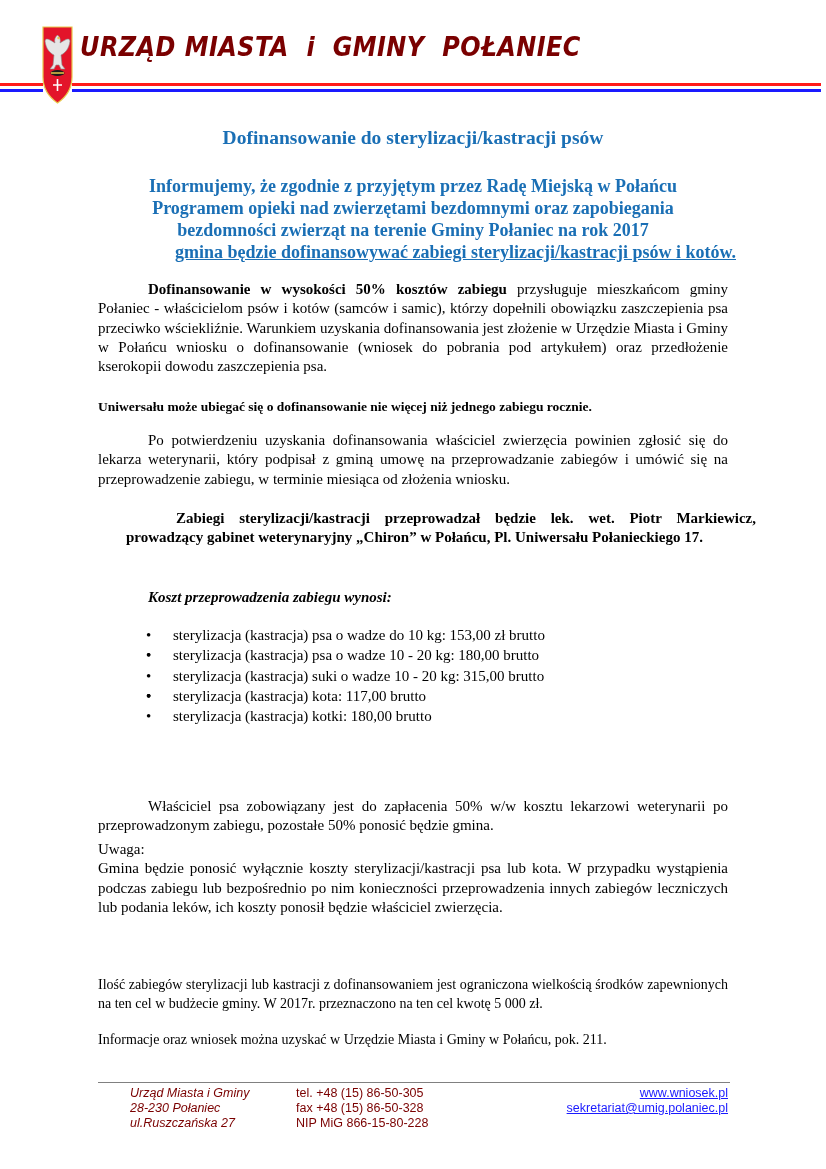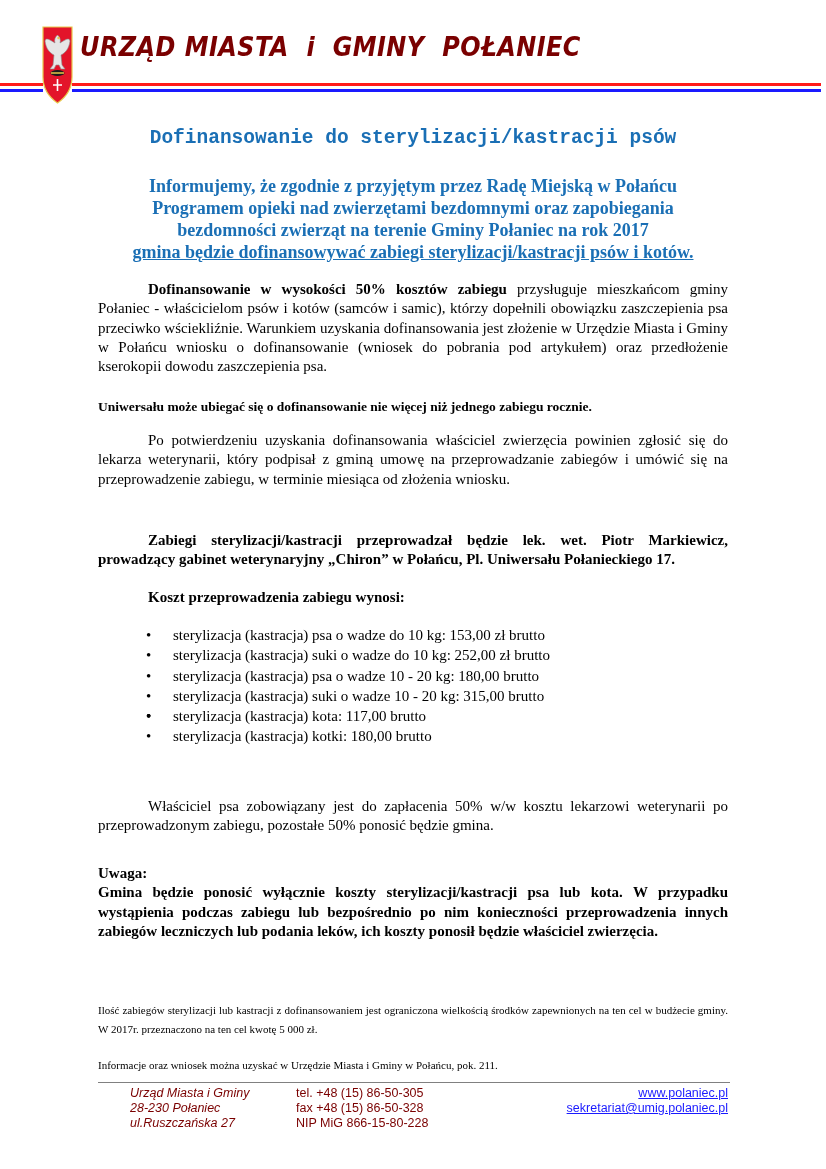--- a/index.html
+++ b/index.html
@@ -9,41 +9,41 @@
   .hdr-line { position: absolute; height: 3px; }
   .hdr-red { background: #ff1a1a; top: 83px; }
   .hdr-blue { background: #1a1aff; top: 89px; }
   .hdr-l { left: 0; width: 43px; }
   .hdr-r { left: 72px; width: 749px; }
   .crest { position: absolute; left: 42px; top: 25px; width: 31px; }
   .crest svg { display: block; }
   .org-title { position: absolute; left: 80px; top: 32px; font-family: "DejaVu Sans", "Liberation Sans", sans-serif; font-weight: bold; font-style: italic; font-size: 26px; color: #7a0000; letter-spacing: 0.5px; white-space: pre; transform: scaleX(0.92); transform-origin: left top; }
 
   
-  .title { position: absolute; left: 0; width: 826px; top: 127px; text-align: center; color: #1a6fb5; font-weight: bold; font-size: 19.5px; font-family: Liberation Mono, monospace; }
+  .title { position: absolute; left: 0; width: 826px; top: 127px; text-align: center; color: #1a6fb5; font-weight: bold; font-size: 19.5px; }
   .intro { position: absolute; left: 90px; width: 646px; top: 175px; text-align: center; color: #1a6fb5; font-weight: bold; font-size: 18px; line-height: 22px; }
-  .intro .u { text-decoration: underline; }
+  .intro .u { text-decoration: underline; text-align: right; }
 
   .p { position: absolute; left: 98px; width: 630px; font-size: 15px; line-height: 19.3px; text-align: justify; }
   .ind { text-indent: 50px; }
   .b { font-weight: bold; }
-  .small { font-size: 11px; line-height: 19px; margin-top: 26px; }
+  .small { font-size: 14px; line-height: 19px; }
 
   .p1 { top: 280px; }
   .p2 { top: 397px; font-size: 13.5px; }
   .p3 { top: 431px; }
-  .p4 { top: 531px; font-weight: bold; }
-  .p5 { top: 588px; font-weight: bold; text-indent: 50px; }
+  .p4 { top: 509px; font-weight: bold; margin-left: 28px; }
+  .p5 { top: 588px; font-weight: bold; text-indent: 50px; font-style: italic; }
 
   ul.prices { position: absolute; left: 150px; top: 625px; margin: 0; padding: 0; list-style: none; font-size: 15px; line-height: 20.3px; }
   ul.prices li { position: relative; padding-left: 23px; }
   ul.prices li .bullet { position: absolute; left: -4px; top: 0; }
 
   .p6 { top: 797px; }
-  .p7 { top: 864px; font-weight: bold; }
+  .p7 { top: 840px; font-weight: normal; }
   .p8 { top: 975px; }
   .p9 { top: 1030px; }
 
   
   .ftr-line { position: absolute; left: 98px; width: 632px; top: 1082px; height: 1px; background: #808080; }
   .ftr { position: absolute; top: 1086px; font-family: "Liberation Sans", "DejaVu Sans", sans-serif; font-size: 12.5px; line-height: 15px; }
   .ftr-a { left: 98px; color: #7a0000; font-style: italic; margin-left: 32px; }
   .ftr-b { left: 296px; color: #7a0000; }
   .ftr-c { right: 98px; text-align: right; }
   .ftr-c a { color: #1a1aff; text-decoration: underline; }
@@ -83,21 +83,21 @@
 <div class="p p2 b">Uniwersału może ubiegać się o dofinansowanie nie więcej niż jednego zabiegu rocznie.</div>
 
 <div class="p p3 ind">Po potwierdzeniu uzyskania dofinansowania właściciel zwierzęcia powinien zgłosić się do lekarza weterynarii, który podpisał z gminą umowę na przeprowadzanie zabiegów i umówić się na przeprowadzenie zabiegu, w terminie miesiąca od złożenia wniosku.</div>
 
 <div class="p p4 ind">Zabiegi sterylizacji/kastracji przeprowadzał będzie lek. wet. Piotr Markiewicz, prowadzący gabinet weterynaryjny „Chiron” w Połańcu, Pl. Uniwersału Połanieckiego 17.</div>
 
 <div class="p p5">Koszt przeprowadzenia zabiegu wynosi:</div>
 
 <ul class="prices">
   <li><span class="bullet">•</span><span>sterylizacja (kastracja) psa o wadze do 10 kg: 153,00 zł brutto</span></li>
-  <li><span class="bullet">•</span><span>sterylizacja (kastracja) suki o wadze do 10 kg: 252,00 zł brutto</span></li>
+  <li><span class="bullet">•</span></li>
   <li><span class="bullet">•</span><span>sterylizacja (kastracja) psa o wadze 10 - 20 kg: 180,00 brutto</span></li>
   <li><span class="bullet">•</span><span>sterylizacja (kastracja) suki o wadze 10 - 20 kg: 315,00 brutto</span></li>
   <li><span class="bullet">•</span></li>
   <li><span class="bullet">•</span></li>
   <li><span class="bullet">•</span><span>sterylizacja (kastracja) kota: 117,00 brutto</span></li>
   <li><span class="bullet">•</span><span>sterylizacja (kastracja) kotki: 180,00 brutto</span></li>
 </ul>
 
 <div class="p p6 ind">Właściciel psa zobowiązany jest do zapłacenia 50% w/w kosztu lekarzowi weterynarii po przeprowadzonym zabiegu, pozostałe 50% ponosić będzie gmina.</div>
 
@@ -118,15 +118,15 @@
   <div>ul.Ruszczańska 27</div>
 </div>
 
 <div class="ftr ftr-b">
   <div>tel.  +48 (15)  86-50-305</div>
   <div>fax  +48 (15)  86-50-328</div>
   <div style="text-align:center;">NIP MiG 866-15-80-228</div>
 </div>
 
 <div class="ftr ftr-c">
-  <div><a>www.polaniec.pl</a></div>
+  <div><a>www.wniosek.pl</a></div>
   <div><a>sekretariat@umig.polaniec.pl</a></div>
 </div>
 
 </body></html>

